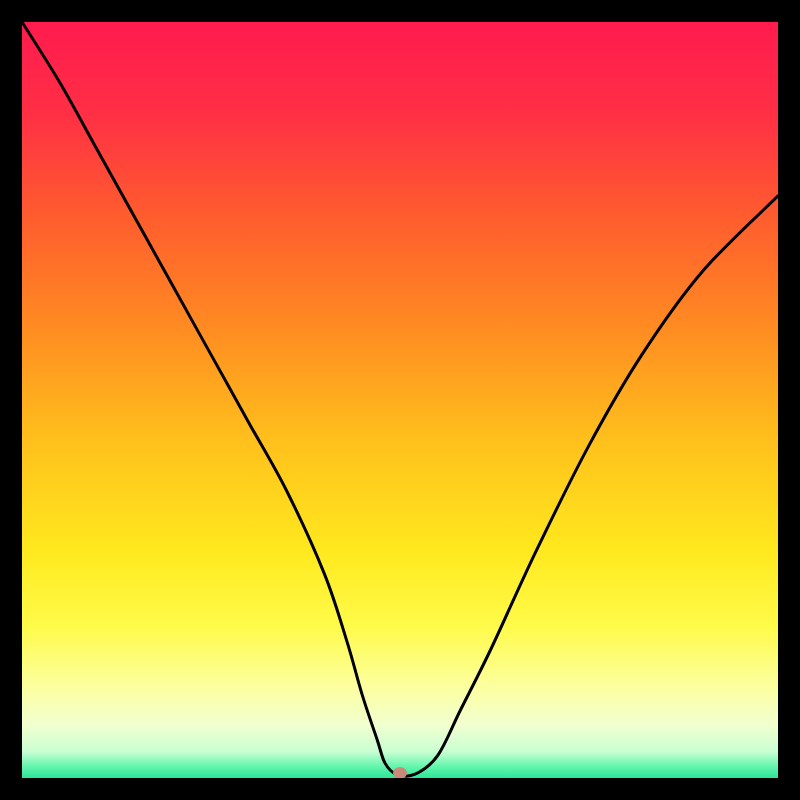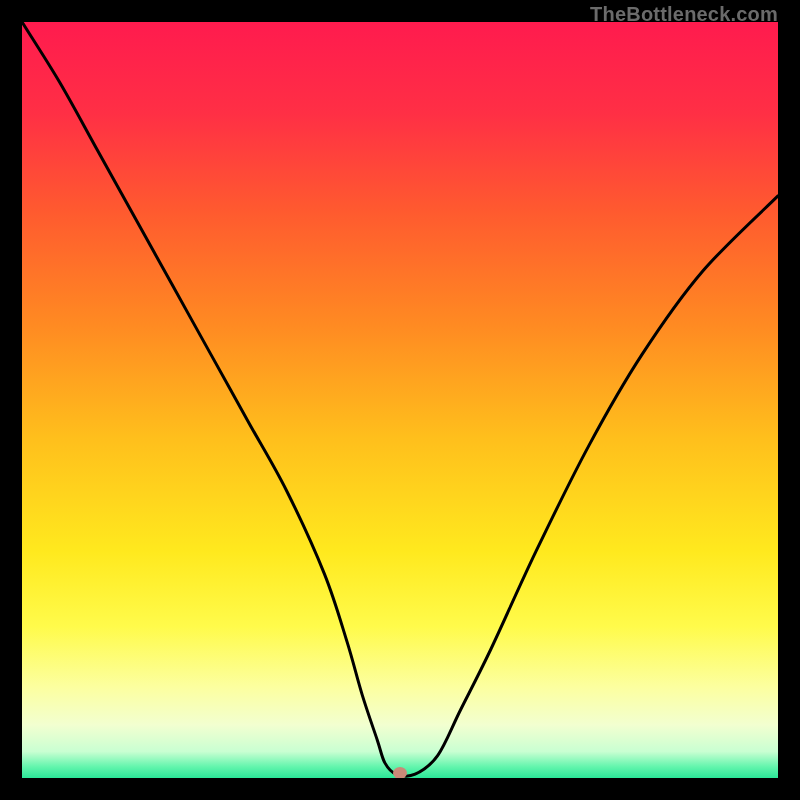--- a/index.html
+++ b/index.html
@@ -41,21 +41,20 @@
     width: 14px;
     height: 12px;
     border-radius: 50% / 50%;
     transform: translate(-50%, -50%);
   }
 </style>
 </head>
 <body>
 
 <div class="frame">
-  <div class="watermark">TheBottleneck.com</div>
 
   <div class="plot-area">
     <svg class="gradient-bg" viewBox="0 0 100 100" preserveAspectRatio="none" width="100%" height="100%">
       <defs>
         <linearGradient id="grad" x1="0" y1="0" x2="0" y2="1">
             <stop offset="0%" stop-color="#ff1b4e"></stop>
             <stop offset="12%" stop-color="#ff2f45"></stop>
             <stop offset="25%" stop-color="#ff5a2f"></stop>
             <stop offset="40%" stop-color="#ff8a22"></stop>
             <stop offset="55.00000000000001%" stop-color="#ffbf1c"></stop>

